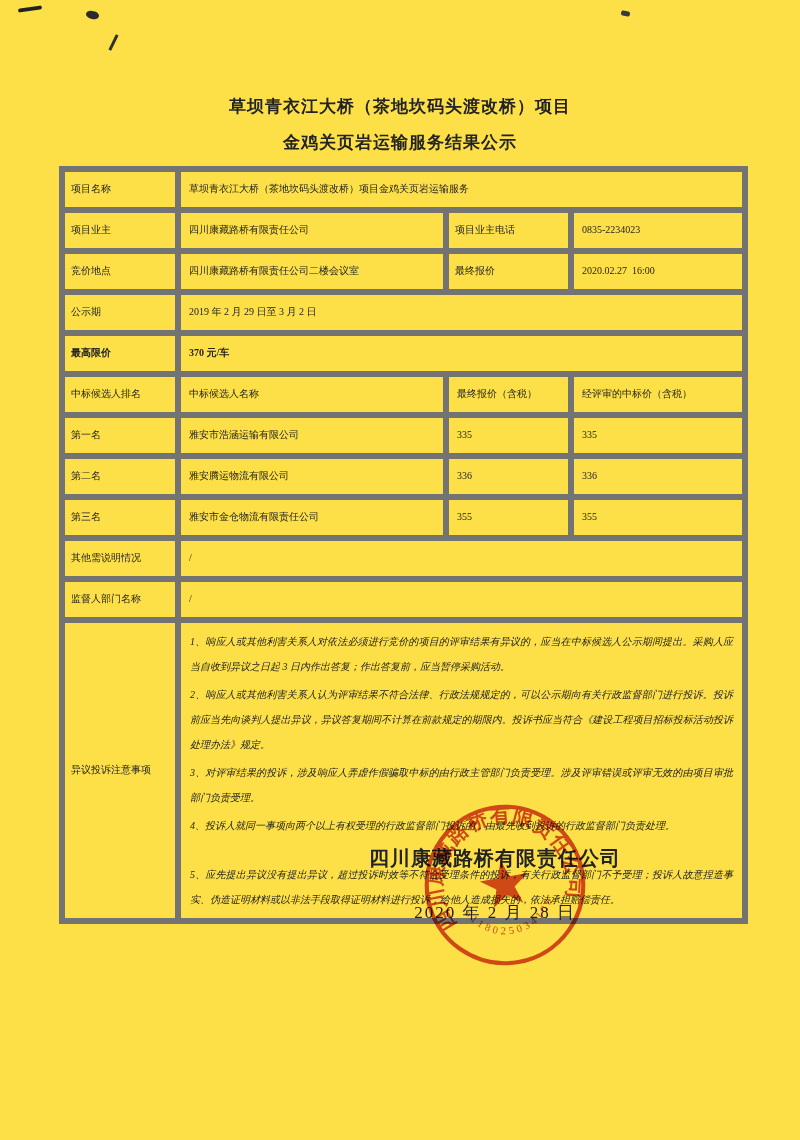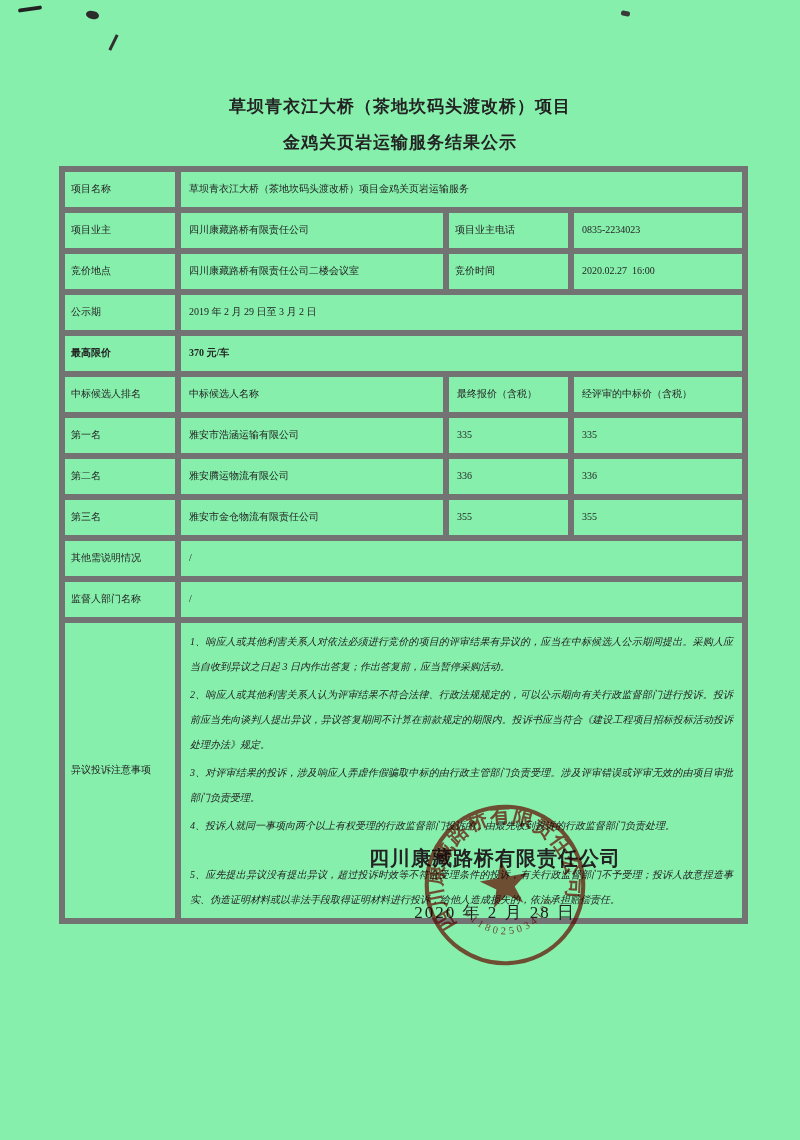--- a/index.html
+++ b/index.html
@@ -1,17 +1,17 @@
 <!DOCTYPE html>
 <html><head>
 <meta charset="utf-8">
 <style>
   html,body{margin:0;padding:0;}
   body{background:#d9d9d9;font-family:"Liberation Serif","DejaVu Serif",serif;}
-  .page{position:relative;width:800px;height:1140px;margin:0 auto;background:#86efac;color:#232323;overflow:hidden;box-shadow:0 0 6px rgba(0,0,0,.25);}
+  .page{position:relative;width:800px;height:1140px;margin:0 auto;background:#fde047;color:#232323;overflow:hidden;box-shadow:0 0 6px rgba(0,0,0,.25);}
   .title{position:absolute;width:100%;text-align:center;font-weight:bold;font-size:17px;letter-spacing:1px;}
   .title-1{top:95px;}
   .title-2{top:131px;}
   table.notice{position:absolute;left:59px;top:166px;width:683px;border-collapse:collapse;table-layout:fixed;}
   .notice td{border:6px solid #737373;padding:3px 8px;font-size:10px;height:29px;vertical-align:middle;line-height:1.45;overflow:hidden;}
   .c1{width:116px}.c2{width:268px}.c3{width:125px}.c4{width:174px}
   td.lab{padding-left:6px;padding-right:4px;}
   td.center{text-align:left;}
   td.bold{font-weight:bold;}
   td.pre{white-space:pre-wrap;}
@@ -55,21 +55,21 @@
       </tr>
       <tr>
         <td class="lab">项目业主</td>
         <td>四川康藏路桥有限责任公司</td>
         <td class="lab">项目业主电话</td>
         <td>0835-2234023</td>
       </tr>
       <tr>
         <td class="lab">竞价地点</td>
         <td>四川康藏路桥有限责任公司二楼会议室</td>
-        <td class="lab">竞价时间</td>
+        <td class="lab">最终报价</td>
         <td class="pre">2020.02.27  16:00</td>
       </tr>
       <tr>
         <td class="lab">公示期</td>
         <td colspan="3">2019 年 2 月 29 日至 3 月 2 日</td>
       </tr>
       <tr>
         <td class="lab bold">最高限价</td>
         <td colspan="3" class="center bold">370 元/车</td>
       </tr>

